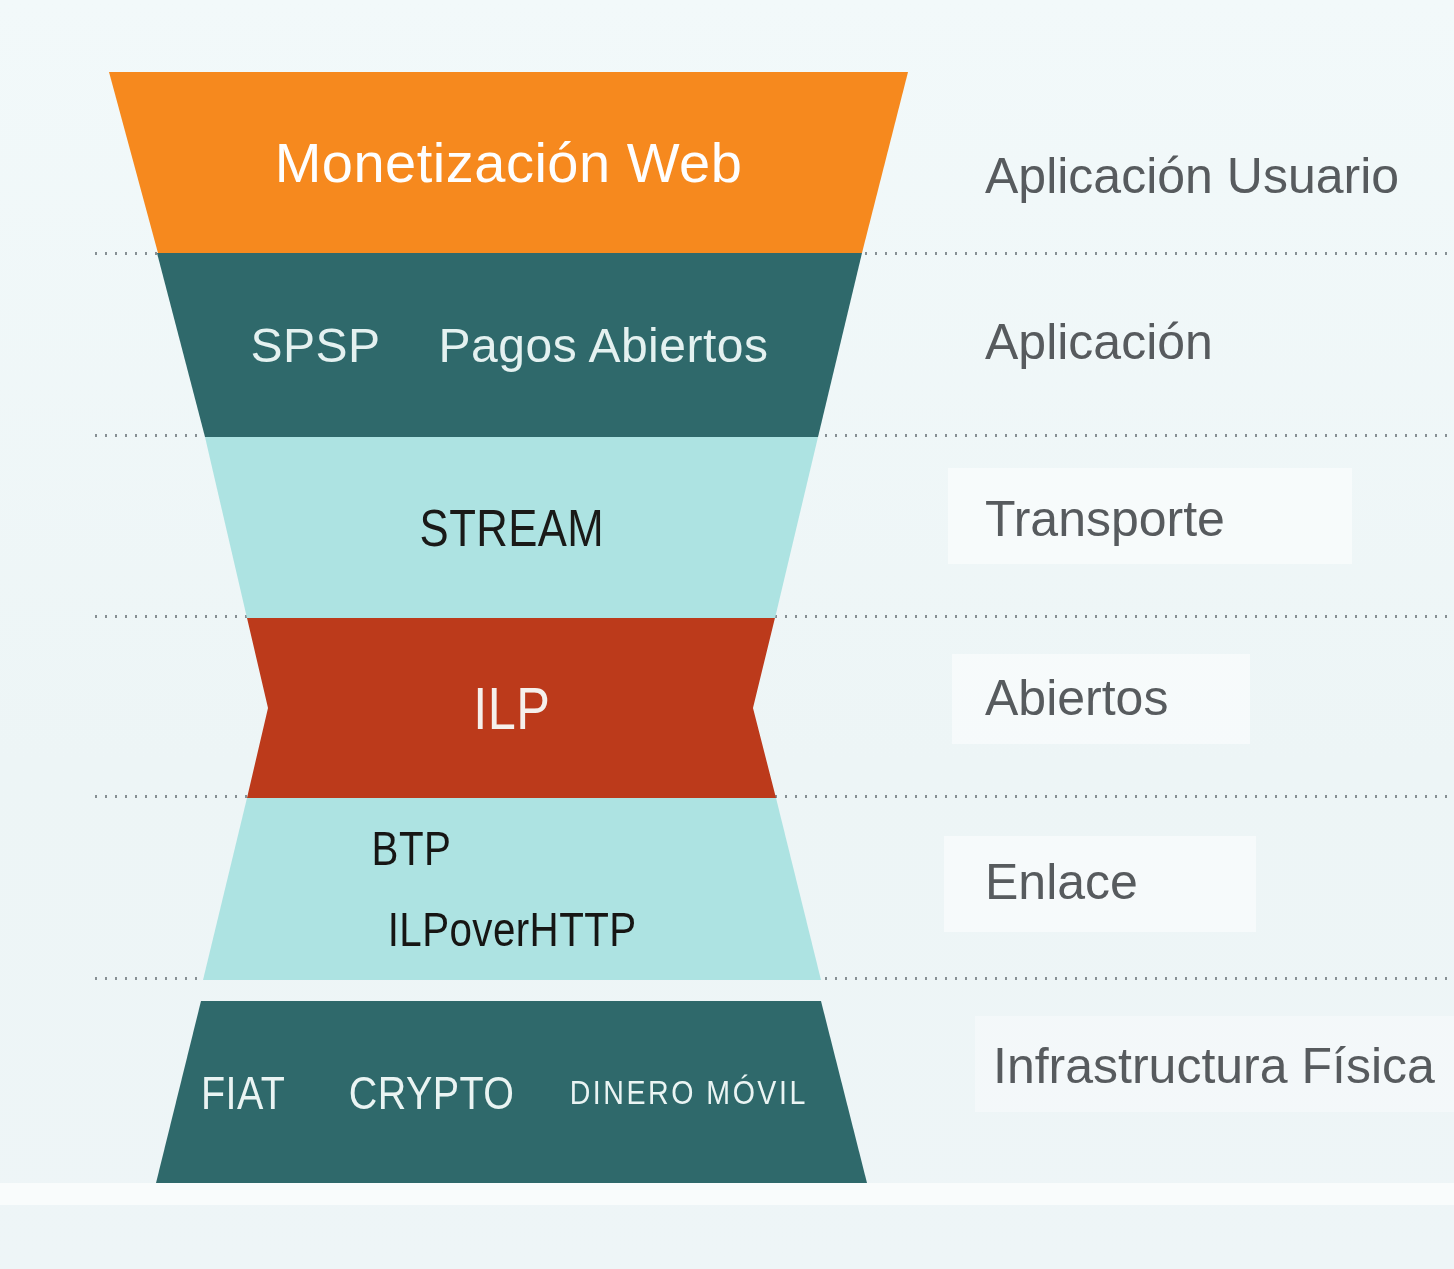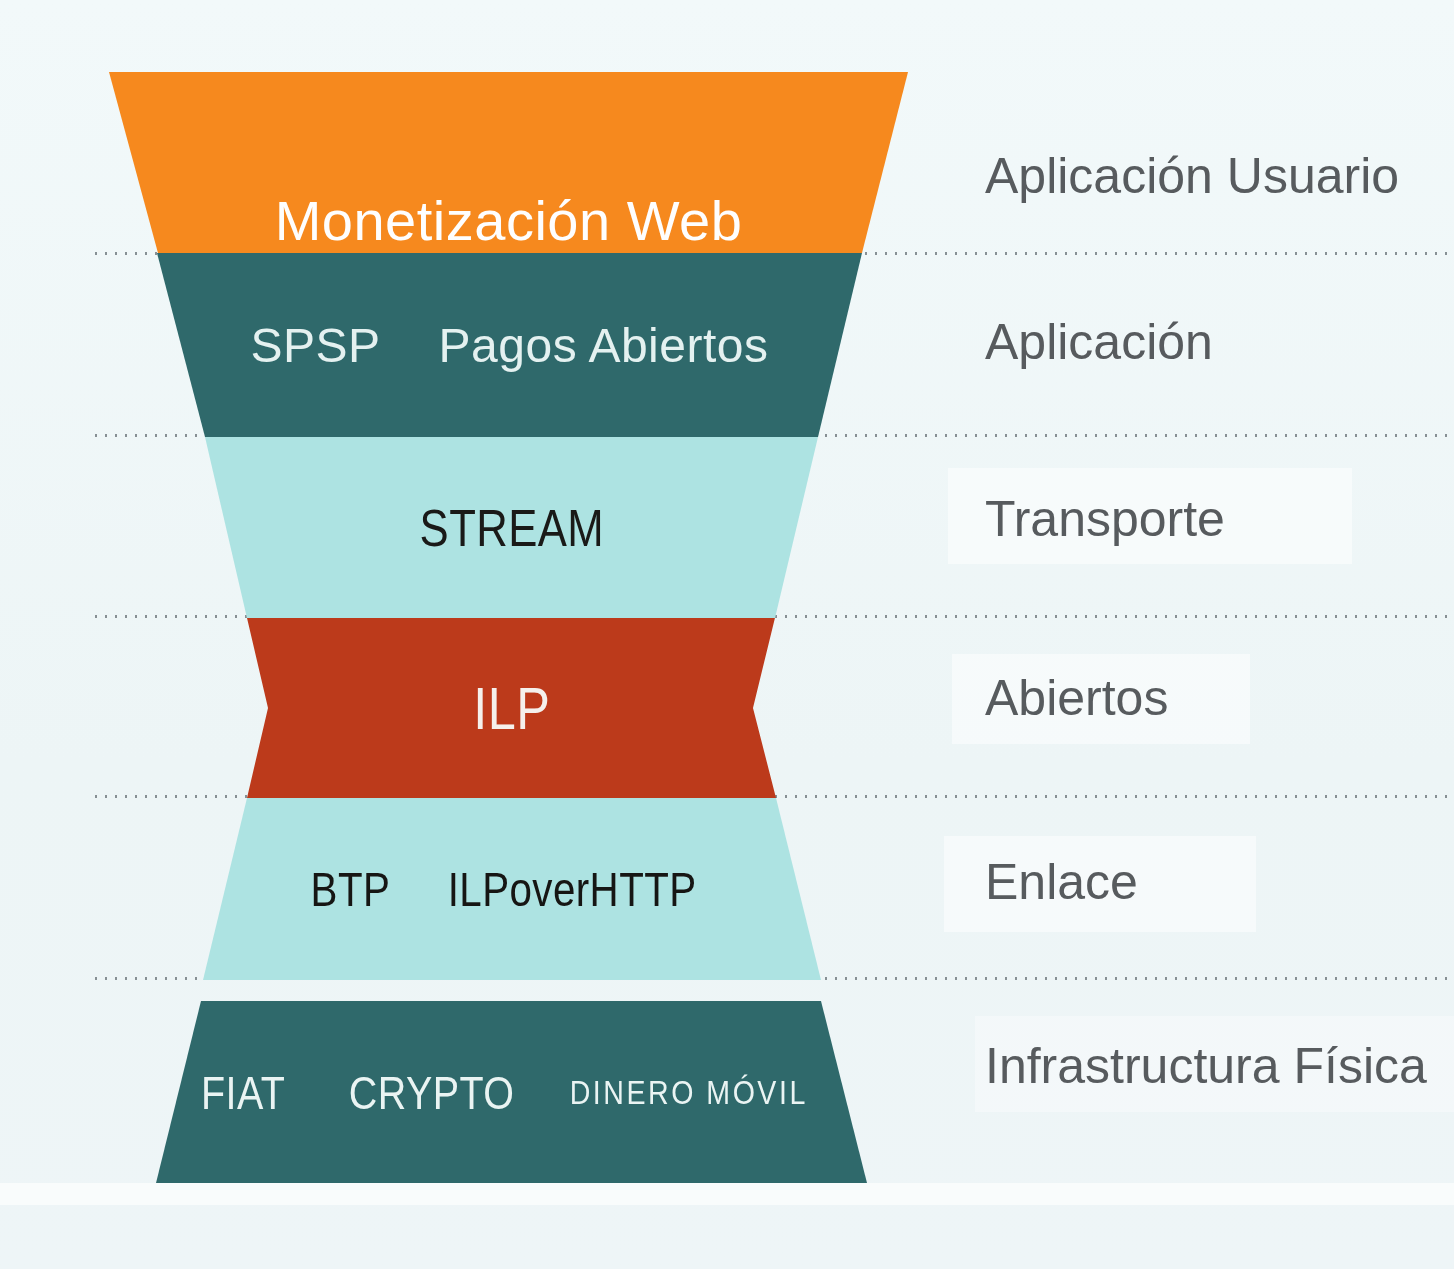--- a/index.html
+++ b/index.html
@@ -46,21 +46,21 @@
   .layer6{left:156px;top:1001px;width:711px;height:182px;
     flex-direction:row;gap:16px;
     clip-path:polygon(6.33% 0%,93.53% 0%,100% 100%,0% 100%);}
 
   .row{display:flex;align-items:baseline;}
   .layer1 .hero{font-size:56px;letter-spacing:.5px;}
   .layer2 .row{gap:58px;font-size:48px;letter-spacing:.5px;}
   .layer3{font-size:52px;}
   .layer4{font-size:60px;}
   .layer5{font-size:48px;}
-  .layer5 .row{gap:26px;}
+  .layer5 .row{gap:26px;flex-direction:column;}
   .layer6 .row{gap:40px;font-size:47px;}
   .layer6 .sub{font-size:34px;letter-spacing:3px;}
 
   .techno{display:inline-block;transform:scaleX(.84);letter-spacing:.5px;font-weight:500;}
   .layer4 .techno, .layer6 .techno{font-weight:400;}
 
   .rlabel{
     position:absolute;left:985px;transform:translateY(-50%);
     font-size:50px;letter-spacing:0px;white-space:nowrap;
   }
@@ -81,21 +81,21 @@
   <div class="patch p3"></div>
   <div class="patch p4"></div>
   <div class="patch p5"></div>
 
   <div class="sep s1" style="--dot: #879094;"></div>
   <div class="sep s2" style="--dot: #879094;"></div>
   <div class="sep s3" style="--dot: #879094;"></div>
   <div class="sep s4" style="--dot: #879094;"></div>
   <div class="sep s5" style="--dot: #879094;"></div>
 
-  <div class="layer layer1" style="background-color: rgb(246, 137, 30); color: rgb(254, 254, 254); align-items: flex-end;">
+  <div class="layer layer1" style="background-color: rgb(246, 137, 30); color: rgb(254, 254, 254);">
     <span class="hero">Monetización Web</span>
   </div>
 
   <div class="layer layer2" style="background-color: rgb(47, 105, 107); color: rgb(228, 241, 240);">
     <div class="row">
       <span>SPSP</span>
       <span>Pagos Abiertos</span>
     </div>
   </div>
 
@@ -120,15 +120,15 @@
       <span class="techno">CRYPTO</span>
     </div>
     <span class="sub techno">DINERO MÓVIL</span>
   </div>
 
   <div class="rlabel r1" style="color: rgb(87, 91, 94);">Aplicación Usuario</div>
   <div class="rlabel r3" style="color: rgb(87, 91, 94);">Transporte</div>
   <div class="rlabel r2" style="color: rgb(87, 91, 94);">Aplicación</div>
   <div class="rlabel r4" style="color: rgb(87, 91, 94);">Abiertos</div>
   <div class="rlabel r5" style="color: rgb(87, 91, 94);">Enlace</div>
-  <div class="rlabel r6" style="color: rgb(87, 91, 94);">Infrastructura Física</div>
+  <div class="rlabel r6" style="color: rgb(87, 91, 94); margin-left: 8px;">Infrastructura Física</div>
 
 </div>
 
 </body></html>

